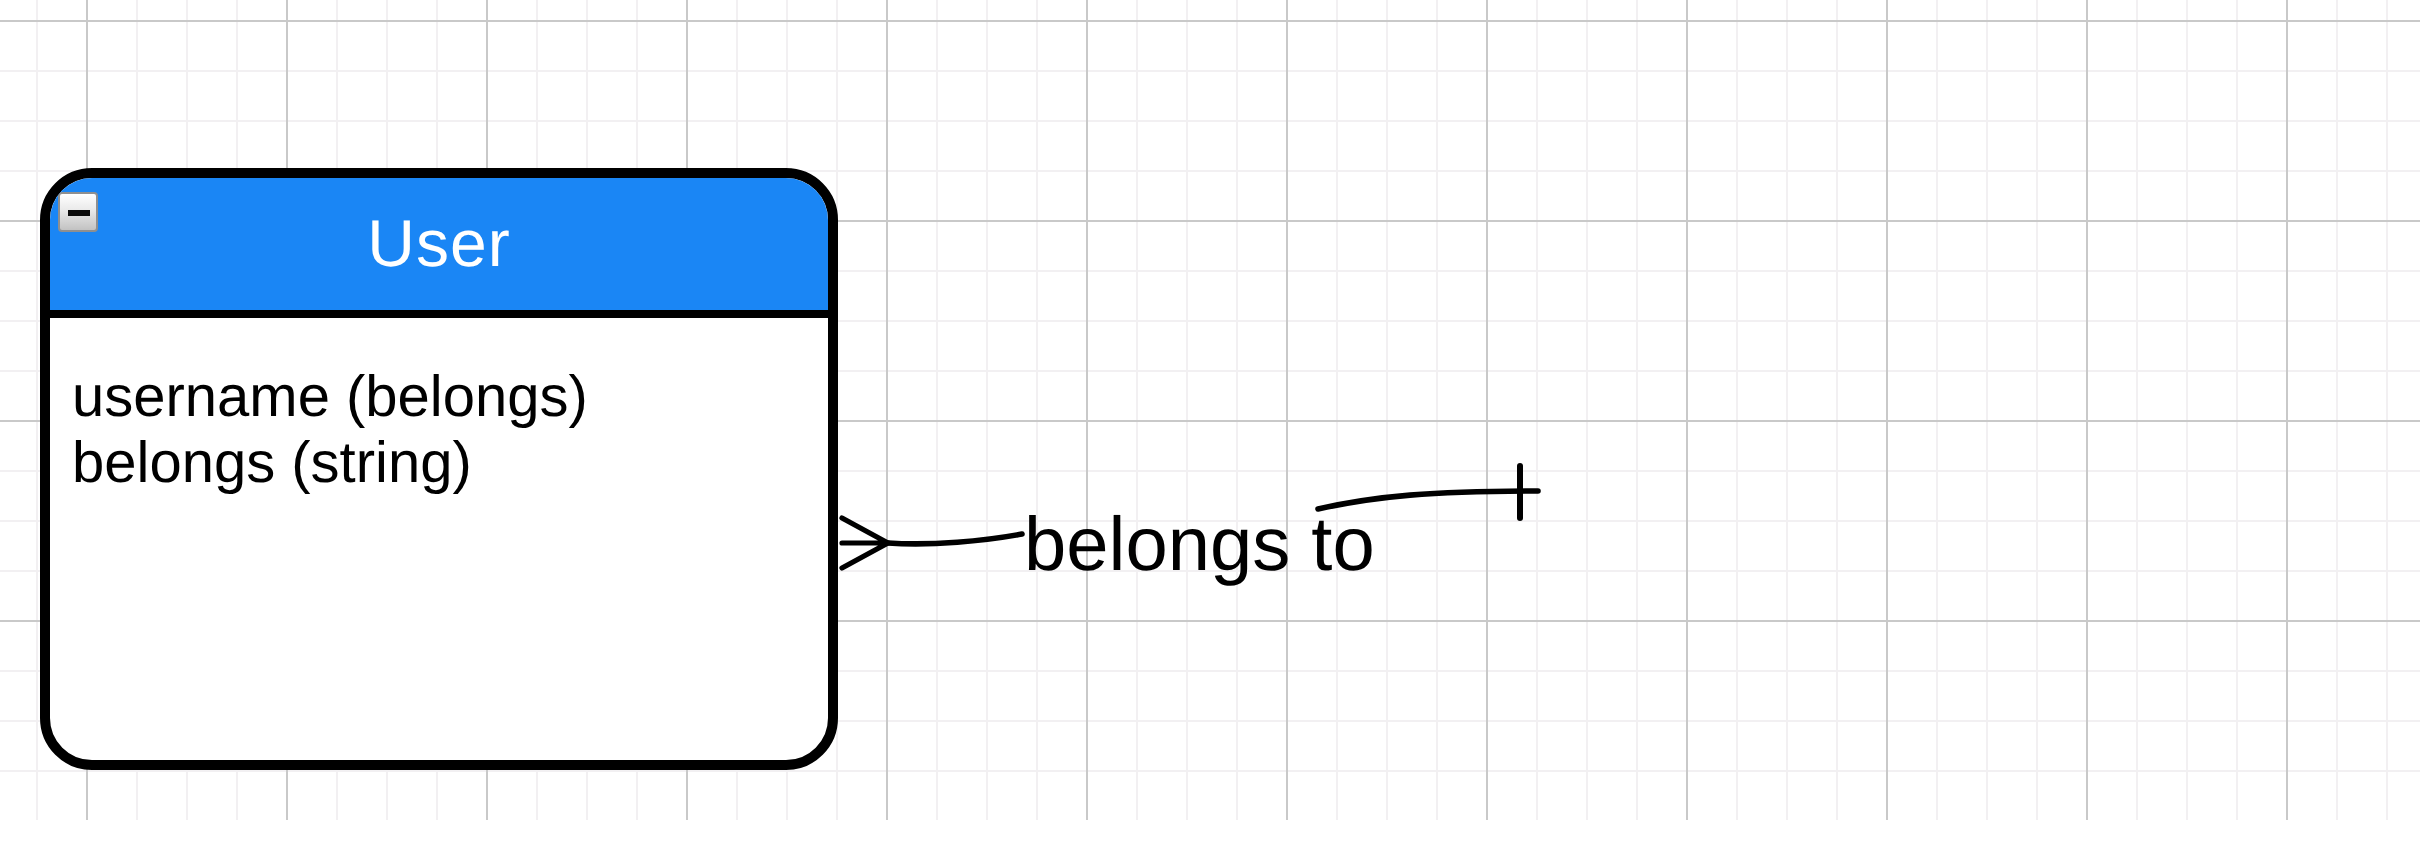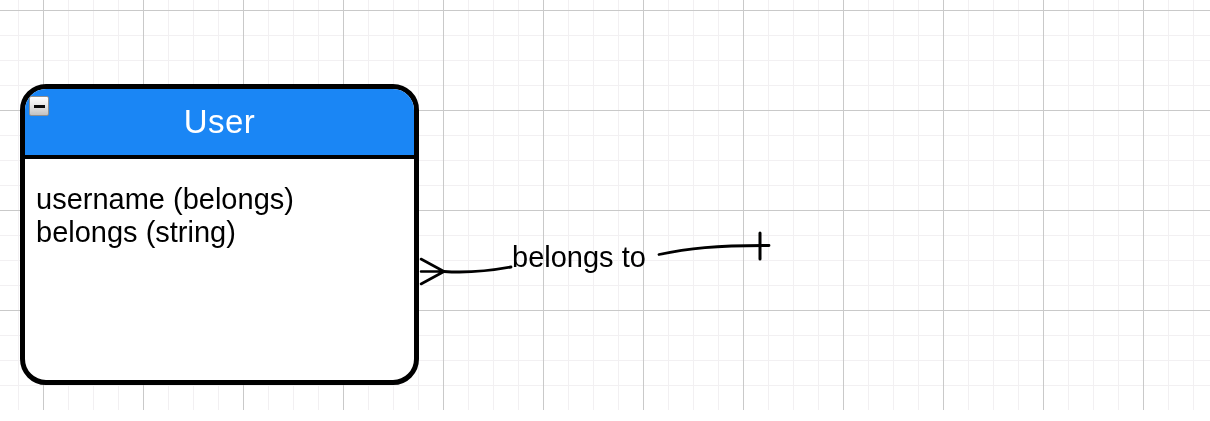--- a/index.html
+++ b/index.html
@@ -73,22 +73,22 @@
     padding: 24px 11px 0 11px;
     font-size: 29px;
     line-height: 33px;
     color: #000000;
   }
   .attr { white-space: nowrap; }
 
   .edge-label {
     position: absolute;
     left: 512px;
-    top: 241px;
-    font-size: 29px;
+    top: 252px;
+    font-size: 38px;
     color: #000000;
     white-space: nowrap;
   }
 </style>
 </head>
 <body>
 
 <div class="canvas">
 
   <svg class="connector-svg" viewBox="0 0 1210 421" xmlns="http://www.w3.org/2000/svg">

